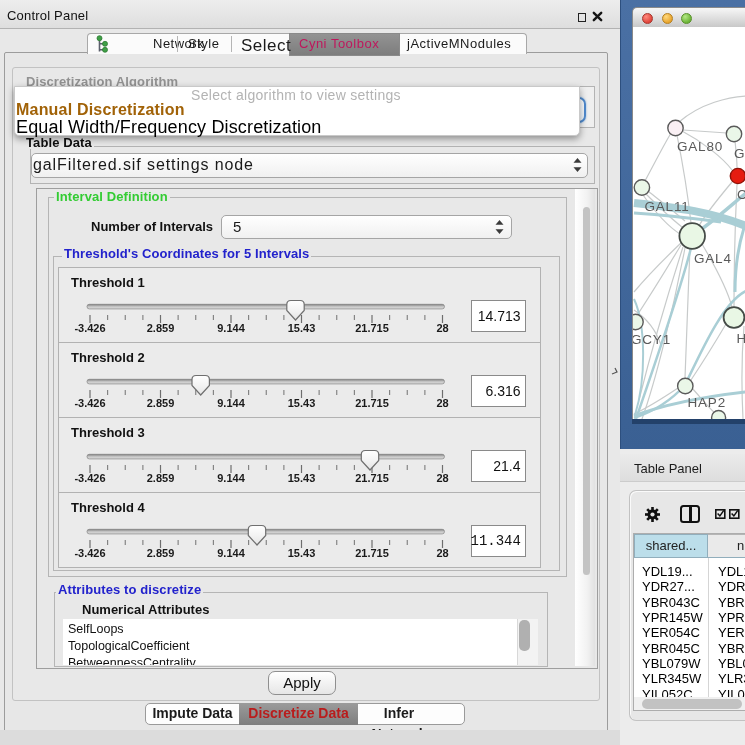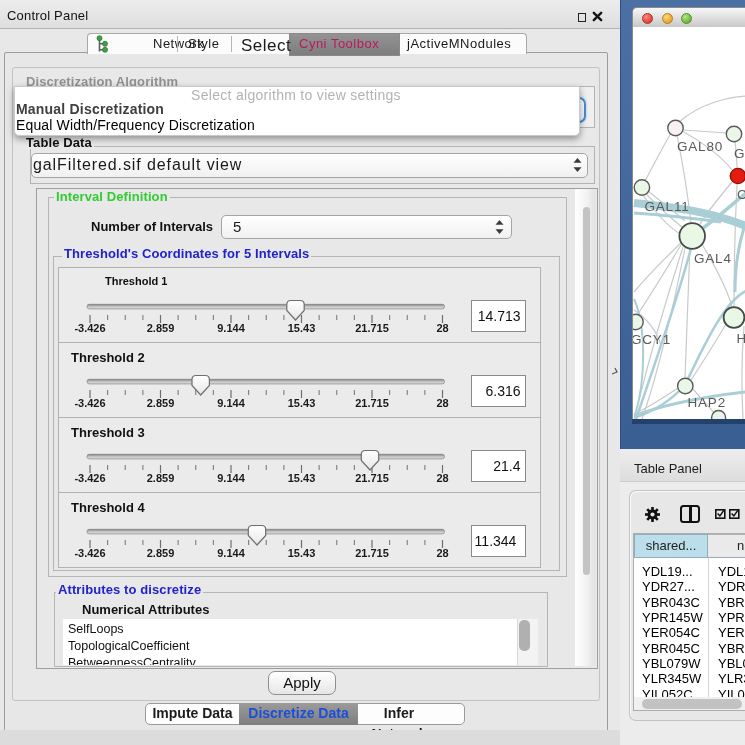--- a/index.html
+++ b/index.html
@@ -41,21 +41,21 @@
 <div class="abs" style="left:407px;top:36px;font-size:13px;font-weight:normal;letter-spacing:0.5px;color:#1a1a1a;">jActiveMNodules</div>
 
 <div class="grp" style="left:30px;top:86px;width:563px;height:40px;background:#efefef;"></div>
 <div class="gtitle" style="left:24px;top:75px;color:#919191;font-weight:bold;">Discretization Algorithm</div>
 
 <div class="abs" style="left:564px;top:97px;width:18px;height:22px;border:2.5px solid #4f89cc;border-radius:7px;background:linear-gradient(#fdfdfd,#e8f0f8);box-shadow:0 0 2px #7fb0e2;"></div>
 
 <div class="grp" style="left:30px;top:146px;width:563px;height:36px;"></div>
 <div class="gtitle" style="left:24px;top:136px;color:#111;font-weight:bold;">Table Data</div>
 <div class="abs" style="left:31px;top:153px;width:555px;height:23px;background:linear-gradient(#ffffff,#f0f0f0);border:1px solid #a5a5a5;border-radius:5px;"></div>
-<div class="abs" style="left:33px;top:156px;font-size:16px;letter-spacing:0.9px;color:#1a1a1a;">galFiltered.sif default view</div>
+<div class="abs" style="left:33px;top:156px;font-size:16px;letter-spacing:0.9px;color:#1a1a1a;">galFiltered.sif settings node</div>
 <svg class="abs" style="left:573px;top:158px;" width="9" height="14">
     <path d="M4.5 0 L8.5 4.8 L0.5 4.8 Z" fill="#3a3a3a"></path>
     <path d="M4.5 14 L8.5 9.2 L0.5 9.2 Z" fill="#3a3a3a"></path>
   </svg>
 
 <div class="abs" style="left:36px;top:188px;width:560px;height:479px;border:1px solid #9e9e9e;background:#e8e8e8;"></div>
 
 <div class="abs" style="left:575px;top:189px;width:20px;height:477px;background:linear-gradient(90deg,#ffffff,#f2f2f2 60%,#e2e2e2);"></div>
 <div class="abs" style="left:583px;top:207px;width:7px;height:368px;background:#c3c3c3;border-radius:4px;"></div>
 
@@ -66,21 +66,21 @@
 <div class="abs" style="left:233px;top:218px;font-size:15px;color:#1a1a1a;">5</div>
 <svg class="abs" style="left:495px;top:220px;" width="9" height="14">
     <path d="M4.5 0 L8.5 4.8 L0.5 4.8 Z" fill="#3a3a3a"></path>
     <path d="M4.5 14 L8.5 9.2 L0.5 9.2 Z" fill="#3a3a3a"></path>
   </svg>
 
 <div class="grp" style="left:53px;top:256px;width:505px;height:313px;border-color:#b5b5b5;"></div>
 <div class="gtitle" style="left:62px;top:247px;color:#2222cc;">Threshold's Coordinates for 5 Intervals</div>
 
 <div class="abs" style="left:58px;top:267px;width:481px;height:74px;border:1px solid #b2b2b2;background:#ebebeb;"></div>
-<div class="abs" style="left:71px;top:275px;font-size:11px;font-weight:bold;color:#111;margin-left:34px;">Threshold 1</div>
+<div class="abs" style="left:71px;top:275px;font-size:13px;font-weight:bold;color:#111;">Threshold 1</div>
 <svg class="abs" style="left:58px;top:267px;" width="483" height="75">
 <defs>
       <linearGradient id="trg1" x1="0" y1="0" x2="0" y2="1">
         <stop offset="0" stop-color="#7e7e7e"></stop>
         <stop offset="0.45" stop-color="#c0c0c0"></stop>
         <stop offset="1" stop-color="#e2e2e2"></stop>
       </linearGradient>
 <linearGradient id="thg1" x1="0" y1="0" x2="0" y2="1">
         <stop offset="0" stop-color="#ffffff"></stop>
         <stop offset="0.55" stop-color="#f2f2f2"></stop>
@@ -252,43 +252,43 @@
     <line x1="384.50" y1="48" x2="384.50" y2="56" stroke="#6e6e6e" stroke-width="1.2"></line>
 <text x="32" y="64.5" font-size="11" font-weight="bold" fill="#1a1a1a" text-anchor="middle" font-family="Liberation Sans, sans-serif">-3.426</text>
     <text x="102.5" y="64.5" font-size="11" font-weight="bold" fill="#1a1a1a" text-anchor="middle" font-family="Liberation Sans, sans-serif">2.859</text>
     <text x="173" y="64.5" font-size="11" font-weight="bold" fill="#1a1a1a" text-anchor="middle" font-family="Liberation Sans, sans-serif">9.144</text>
     <text x="243.5" y="64.5" font-size="11" font-weight="bold" fill="#1a1a1a" text-anchor="middle" font-family="Liberation Sans, sans-serif">15.43</text>
     <text x="314" y="64.5" font-size="11" font-weight="bold" fill="#1a1a1a" text-anchor="middle" font-family="Liberation Sans, sans-serif">21.715</text>
     <text x="384.5" y="64.5" font-size="11" font-weight="bold" fill="#1a1a1a" text-anchor="middle" font-family="Liberation Sans, sans-serif">28</text>
 <path d="M 190.30 37.5 L 190.30 43.5 L 199.00 53 L 207.70 43.5 L 207.70 37.5 Q 207.70 33.5 203.70 33.5 L 194.30 33.5 Q 190.30 33.5 190.30 37.5 Z" fill="url(#thg4)" stroke="#6f6f6f" stroke-width="1.2"></path>
 </svg>
 <div class="abs" style="left:470.5px;top:525px;width:53px;height:29.5px;background:#fff;border:1px solid #8a8a8a;"></div>
-<div class="abs" style="left:470.5px;top:525px;width:50px;height:29.5px;font-size:14px;color:#111;text-align:center;line-height:33px;">11.344</div>
+<div class="abs" style="left:470.5px;top:525px;width:50px;height:29.5px;font-size:14px;color:#111;text-align:left;line-height:33px;font-family:Liberation Mono, monospace;">11.344</div>
 
 <div class="grp" style="left:54px;top:592px;width:492px;height:73px;border-color:#b5b5b5;"></div>
 <div class="gtitle" style="left:56px;top:583px;color:#2222cc;">Attributes to discretize</div>
 <div class="abs" style="left:55px;top:602px;font-size:13px;font-weight:bold;color:#111;padding-left:27px;">Numerical Attributes</div>
 <div class="abs" style="left:63px;top:619px;width:474px;height:46px;background:#fff;overflow:hidden;">
   <div style="position:absolute;left:5px;top:2px;font-size:12.5px;color:#111;line-height:17px;">SelfLoops<br>TopologicalCoefficient<br>BetweennessCentrality</div>
 </div>
 <div class="abs" style="left:517px;top:619px;width:20px;height:46px;background:#f3f3f3;border-left:1px solid #d8d8d8;"></div>
 <div class="abs" style="left:519px;top:620px;width:11px;height:31px;background:#b0b0b0;border-radius:5px;"></div>
 
 <div class="abs" style="left:268px;top:671px;width:66px;height:22px;background:linear-gradient(#ffffff,#e6e6e6);border:1px solid #8f8f8f;border-radius:7px;text-align:center;font-size:15px;color:#111;line-height:22px;">Apply</div>
 <div class="abs" style="left:145px;top:703px;width:318px;height:20px;background:#fdfdfd;border:1px solid #9a9a9a;border-radius:5px;"></div>
 <div class="abs" style="left:239px;top:703px;width:119px;height:22px;background:linear-gradient(#9b9b9b,#7e7e7e);"></div>
 <div class="abs" style="left:145px;top:703px;width:95px;height:31px;line-height:21px;text-align:center;font-size:14px;font-weight:bold;color:#1b1b1b;">Impute Data</div>
-<div class="abs" style="left:239px;top:703px;width:119px;height:22px;line-height:21px;text-align:center;font-size:14px;font-weight:bold;color:#1d4ed8;">Discretize Data</div>
+<div class="abs" style="left:239px;top:703px;width:119px;height:22px;line-height:21px;text-align:center;font-size:14px;font-weight:bold;color:#b91c1c;">Discretize Data</div>
 <div class="abs" style="left:358px;top:703px;width:82px;height:22px;line-height:21px;text-align:center;font-size:14px;font-weight:bold;color:#1b1b1b;">Infer Network</div>
 <div class="abs" style="left:0;top:730px;width:620px;height:15px;background:#dcdcdc;"></div>
 
 <div class="abs" style="left:14px;top:86px;width:564px;height:48px;background:#fff;border:1px solid #c9c9c9;border-radius:0 0 5px 5px;box-shadow:0 3px 7px rgba(0,0,0,0.38);z-index:30;"></div>
 <div class="abs" style="left:191px;top:87px;font-size:14px;letter-spacing:0.3px;color:#b3b3b3;z-index:31;">Select algorithm to view settings</div>
-<div class="abs" style="left:16px;top:101px;font-size:14px;letter-spacing:0.2px;font-weight:bold;color:#404040;z-index:31;">Manual Discretization</div>
-<div class="abs" style="left:16px;top:117px;font-size:14px;letter-spacing:0.15px;color:#000;z-index:31;">Equal Width/Frequency Discretization</div>
+<div class="abs" style="left:16px;top:101px;font-size:16px;letter-spacing:0.2px;font-weight:bold;color:#a16207;z-index:31;">Manual Discretization</div>
+<div class="abs" style="left:16px;top:117px;font-size:18px;letter-spacing:0.15px;color:#000;z-index:31;">Equal Width/Frequency Discretization</div>
 
 <div class="abs" style="left:620px;top:0;width:125px;height:745px;background:#ececec;"></div>
 
 <div class="abs" style="left:620px;top:0;width:125px;height:449px;background:linear-gradient(#4a70a4,#3a6093);border-left:1px solid #2d4f7e;"></div>
 
 <div class="abs" style="left:632px;top:7px;width:113px;height:20px;background:linear-gradient(#f7f7f7,#c6c6c6);border:1px solid #8a8a8a;border-right:none;border-radius:5px 0 0 0;"></div>
 <div class="abs" style="left:642px;top:13px;width:9.4px;height:9.4px;border-radius:50%;background:radial-gradient(circle at 35% 30%,#ff8a7e,#e0443a 70%);border:0.8px solid #a5352c;"></div>
 <div class="abs" style="left:662px;top:13px;width:9.4px;height:9.4px;border-radius:50%;background:radial-gradient(circle at 35% 30%,#ffd97e,#e8a42c 70%);border:0.8px solid #b57f1f;"></div>
 <div class="abs" style="left:681px;top:13px;width:9.4px;height:9.4px;border-radius:50%;background:radial-gradient(circle at 35% 30%,#b4e884,#6cb437 70%);border:0.8px solid #568f28;"></div>
 

